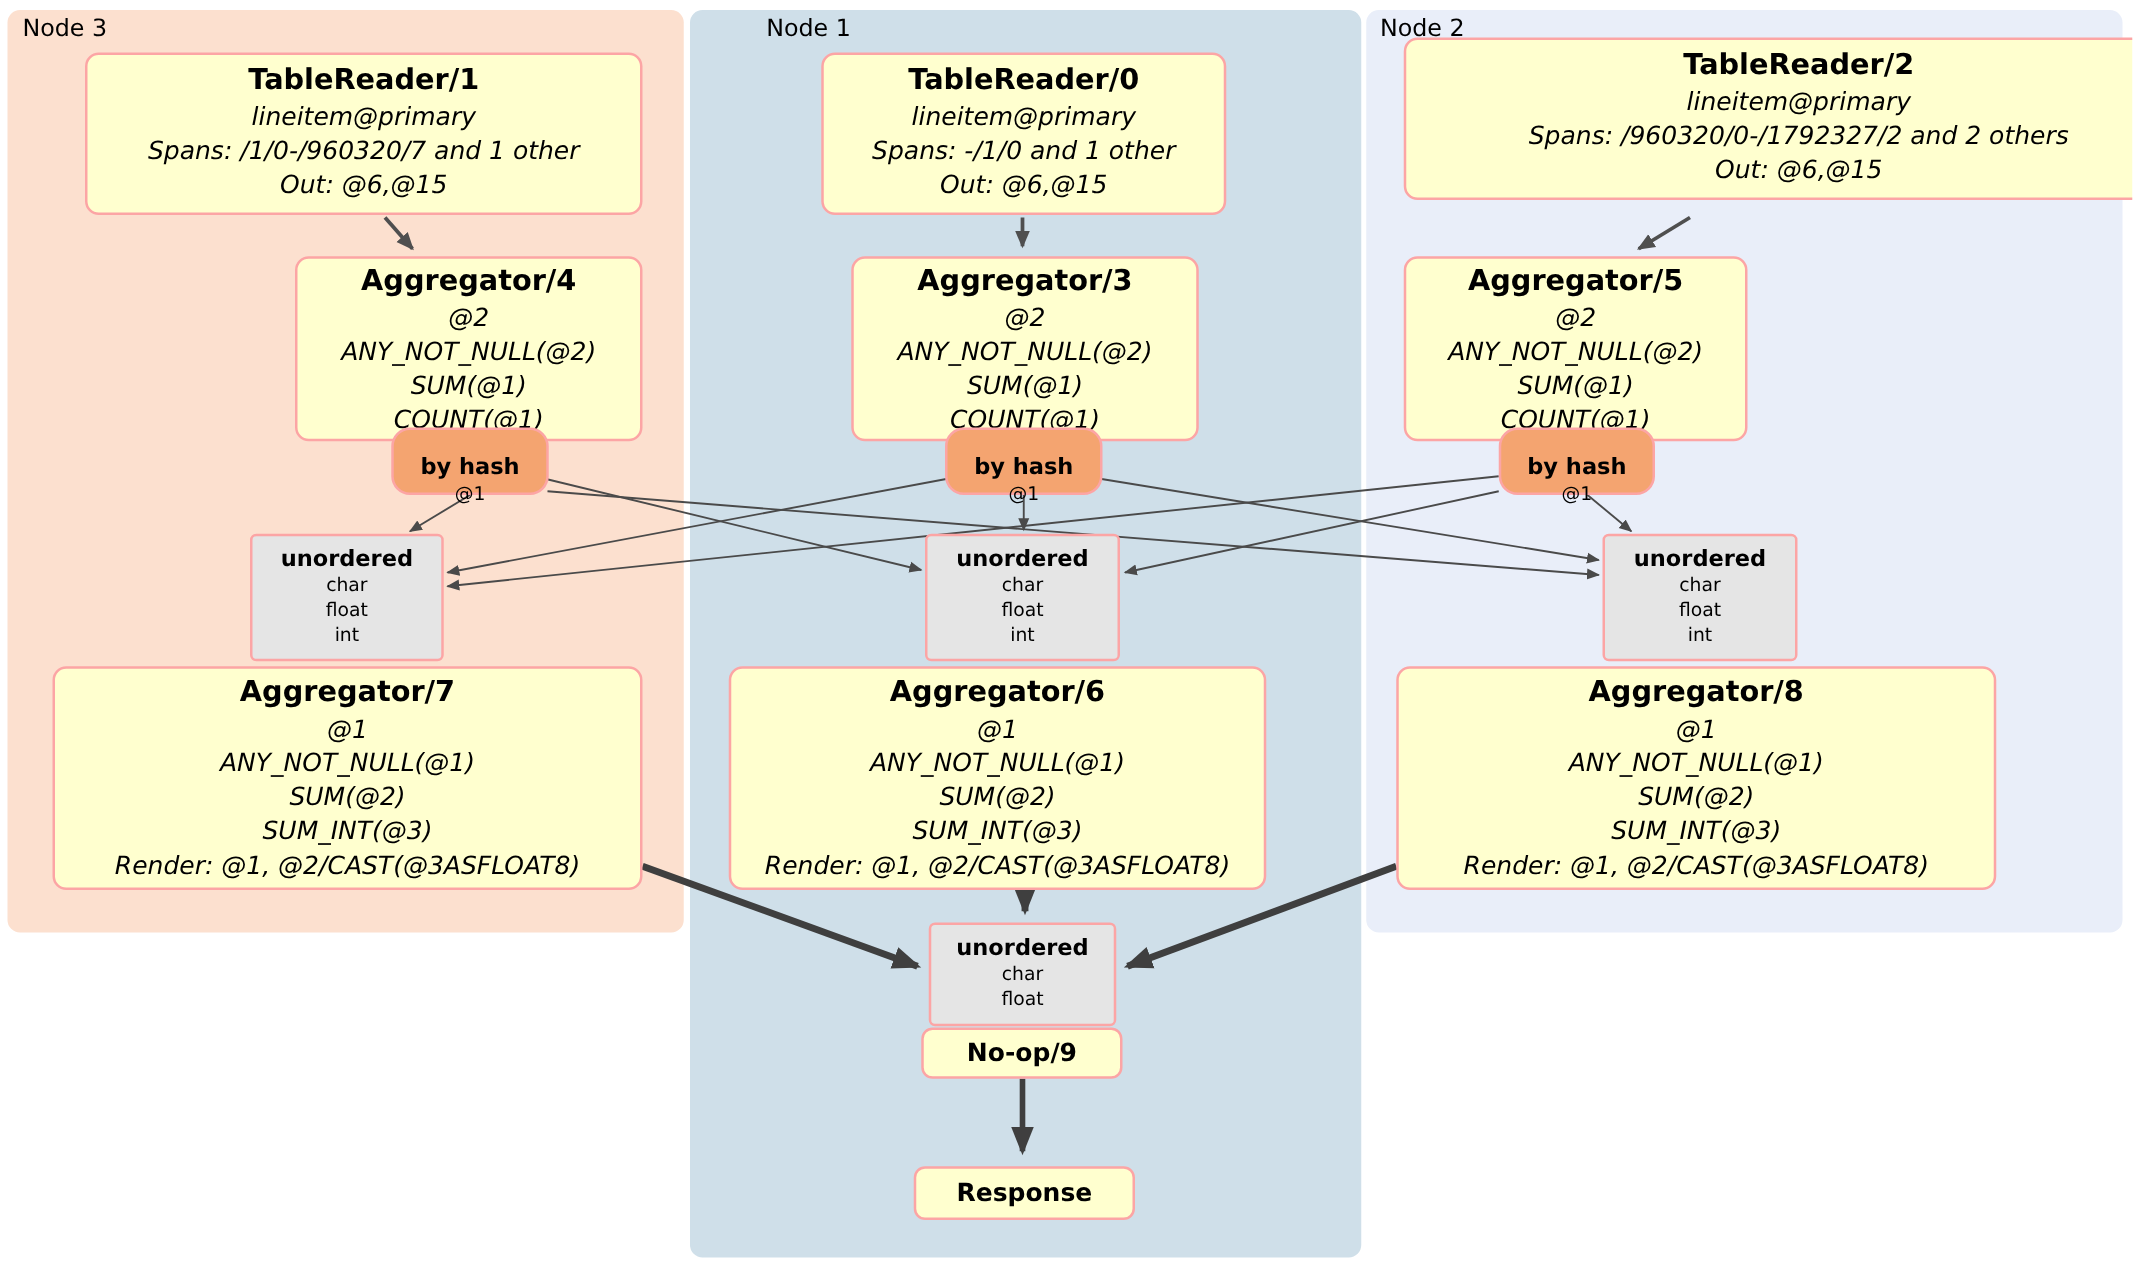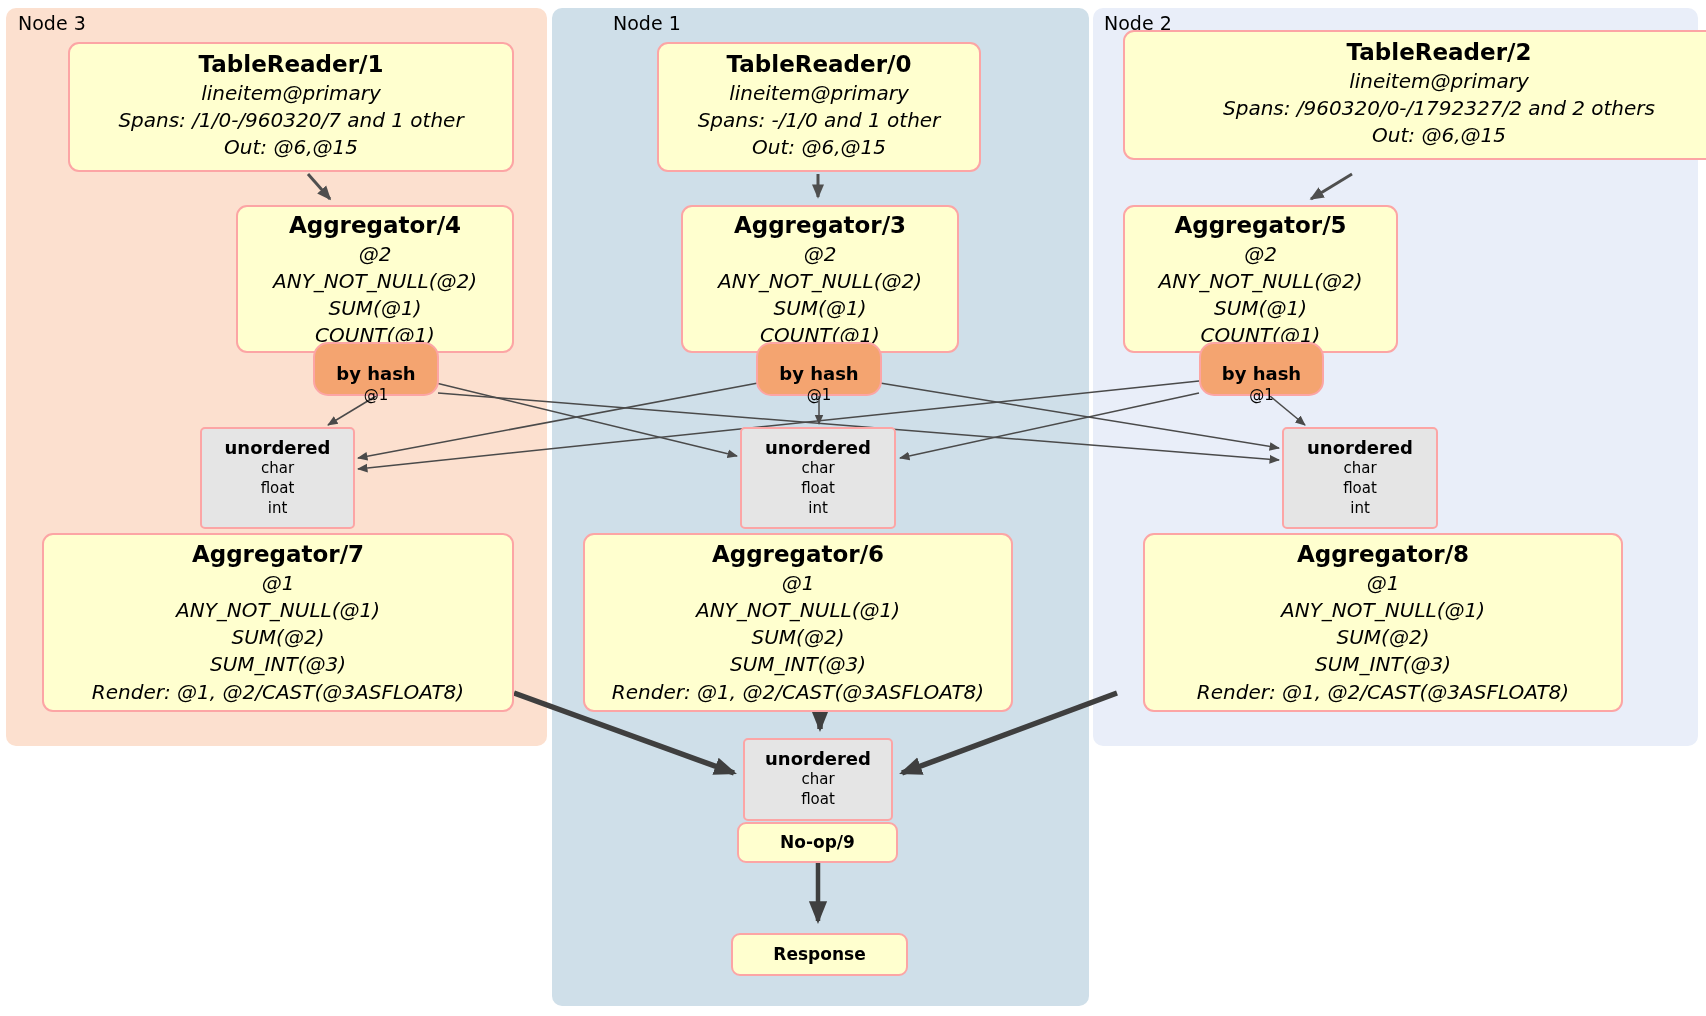--- a/index.html
+++ b/index.html
@@ -17,37 +17,37 @@
        border:2px solid #fca5a5;background:#ffffcf;border-radius:11px;}
   .box .bt{font-weight:bold;font-size:23px;line-height:1.34;}
   .box .bl{font-size:20px;line-height:1.36;white-space:nowrap;font-style:italic;}
   .router{background:#f4a470;border-radius:15px;padding-top:19px;}
   .router .rt{font-weight:bold;font-size:18px;line-height:1.25;}
   .router .rs{font-size:15px;line-height:1.2;}
   .sync{background:#e5e5e5;border-radius:5px;padding-top:7px;}
   .sync .rt{font-weight:bold;font-size:18px;line-height:1.3;}
   .sync .rs{font-size:15px;line-height:1.32;}
   .pill{display:flex;align-items:center;justify-content:center;border-radius:9px;}
-  .pill .bt{font-size:17px;}
+  .pill .bt{font-size:20px;}
   
   .tr1{left:68px;top:42px;width:446px;height:130px;padding-top:5px;}
   .tr0{left:657px;top:42px;width:324px;height:130px;padding-top:5px;}
   .tr2{left:1123px;top:30px;width:632px;height:130px;padding-top:5px;}
   .agg4{left:236px;top:205px;width:278px;height:148px;padding-top:3px;}
   .agg3{left:681px;top:205px;width:278px;height:148px;padding-top:3px;}
   .agg5{left:1123px;top:205px;width:275px;height:148px;padding-top:3px;}
   .bh3{left:313px;top:342px;width:126px;height:54px;}
   .bh1{left:756px;top:342px;width:126px;height:54px;}
   .bh2{left:1199px;top:342px;width:125px;height:54px;}
   .un3{left:200px;top:427px;width:155px;height:102px;}
   .un1{left:740px;top:427px;width:156px;height:102px;}
   .un2{left:1282px;top:427px;width:156px;height:102px;}
   .agg7{left:42px;top:533px;width:472px;height:179px;padding-top:4px;}
   .agg6{left:583px;top:533px;width:430px;height:179px;padding-top:4px;}
-  .agg8{left:1117px;top:533px;width:480px;height:179px;padding-top:4px;margin-left:26px;}
+  .agg8{left:1117px;top:533px;width:480px;height:179px;padding-top:4px;}
   .unb{left:743px;top:738px;width:150px;height:83px;}
   .noop{left:737px;top:822px;width:161px;height:41px;}
   .resp{left:731px;top:933px;width:177px;height:43px;}
 </style>
 </head>
 <body>
 
 <div class="stage">
 
   <div class="region n3"></div>

